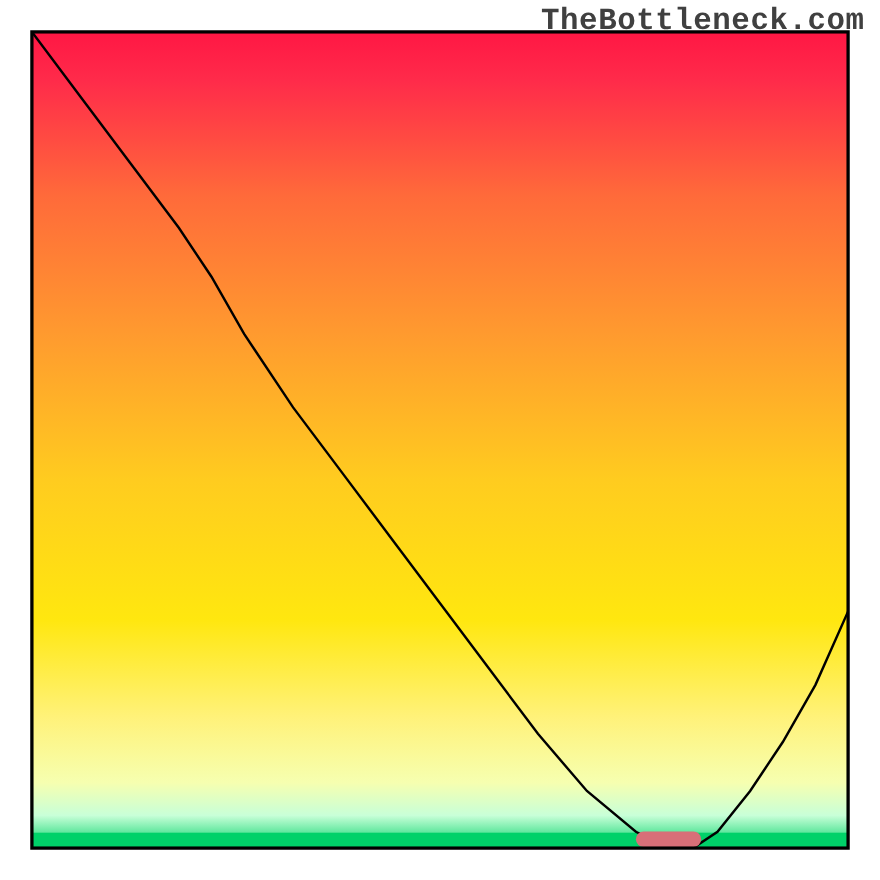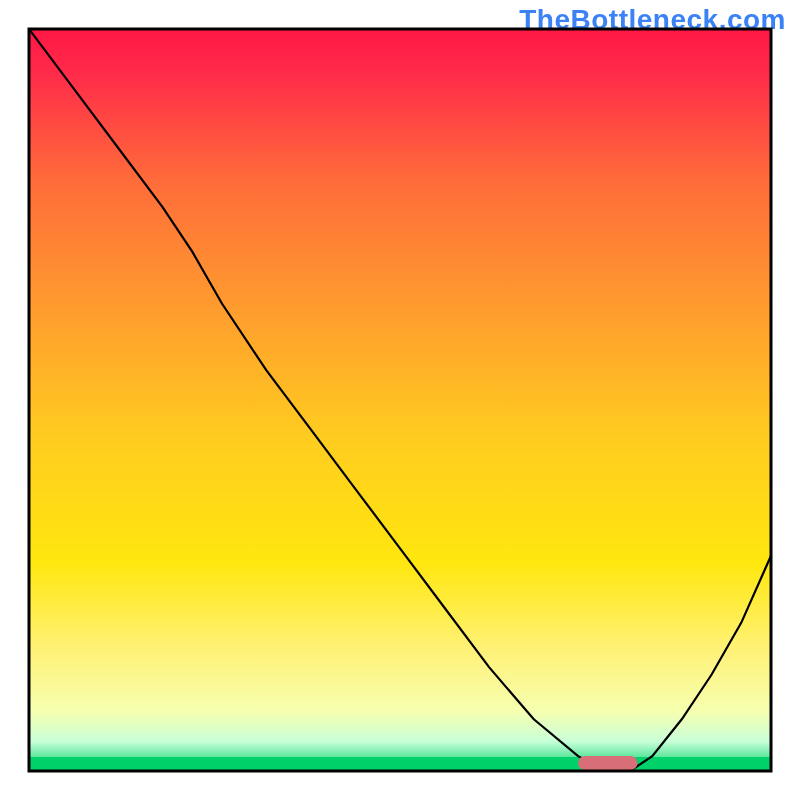--- a/index.html
+++ b/index.html
@@ -34,21 +34,21 @@
   }
   .min-marker {
     fill: #d86f78;
   }
   .green-strip { fill: #00d169; }
 </style>
 </head>
 <body>
 
 <div class="stage">
-  <div class="watermark" style="color: #3b82f6;">TheBottleneck.com</div>
+  <div class="watermark" style="color: #404040; font-family: Liberation Mono, monospace;">TheBottleneck.com</div>
 
   <svg class="chart" viewBox="0 0 800 800">
     <defs>
       <linearGradient id="bg-grad" x1="0" y1="0" x2="0" y2="1">
         <stop offset="0%" stop-color="#ff1744"></stop>
         <stop offset="6%" stop-color="#ff2b4a"></stop>
         <stop offset="20%" stop-color="#ff6a3a"></stop>
         <stop offset="38%" stop-color="#ff9d2e"></stop>
         <stop offset="55%" stop-color="#ffcc1f"></stop>
         <stop offset="72%" stop-color="#ffe70f"></stop>

